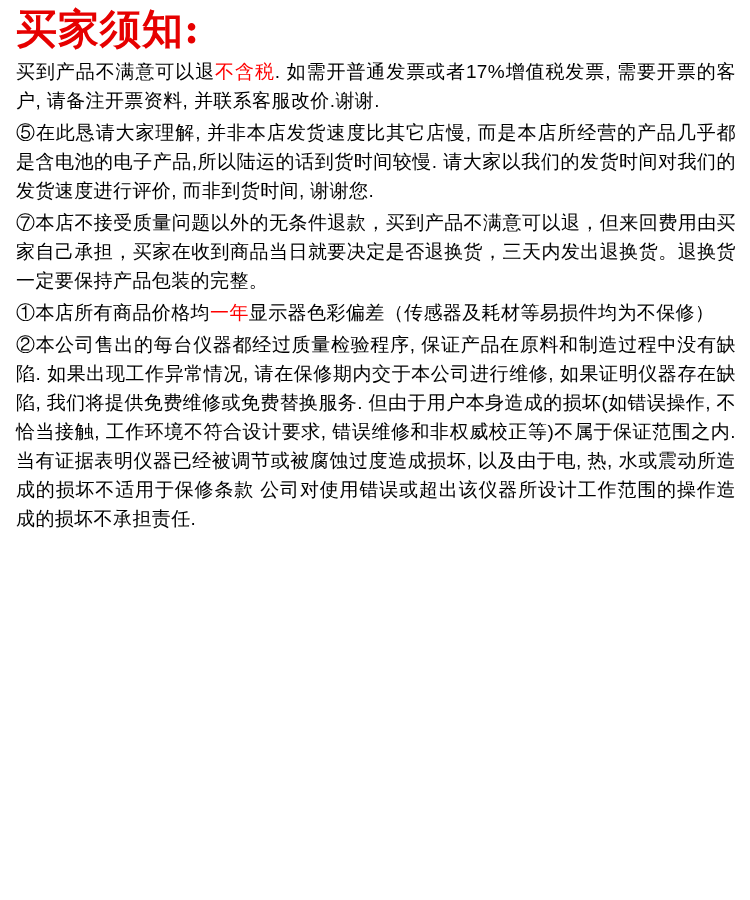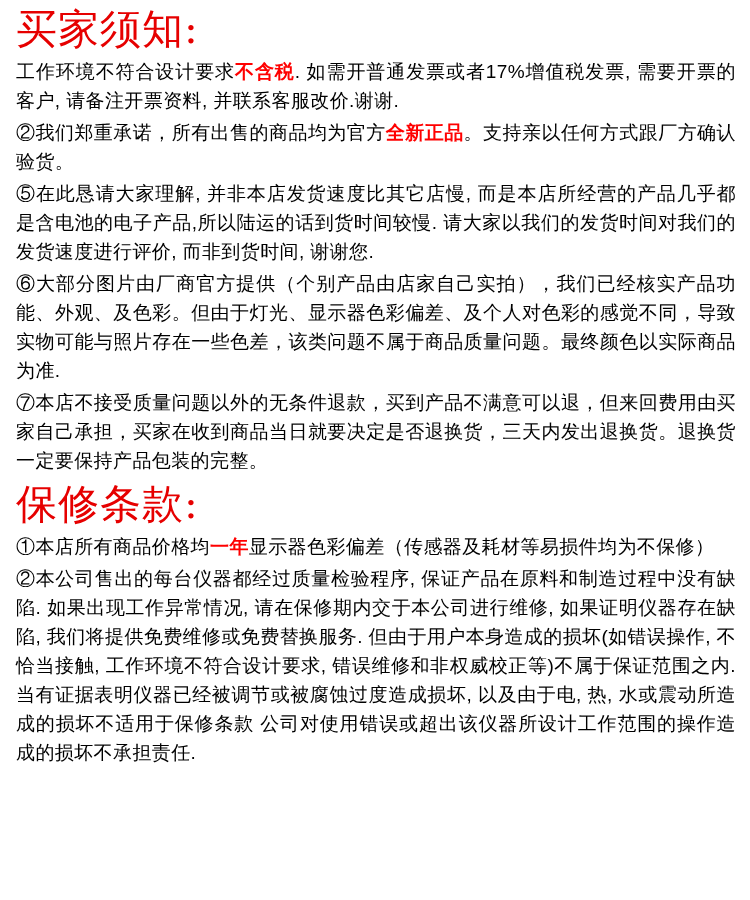--- a/index.html
+++ b/index.html
@@ -12,21 +12,21 @@
     height: 900px;
     overflow: hidden;
     font-family: "Liberation Sans", sans-serif;
     color: var(--text-color, #000000);
   }
   .doc {
     padding: 6px 14px 0 16px;
   }
   .sec-title {
     font-family: "DejaVu Serif", serif;
-    font-weight: normal;
+    font-weight: bold;
     font-size: 41px;
     line-height: 1.15;
     color: var(--title-red, #e60000);
     margin: 0 0 4px 0;
     letter-spacing: 1px;
   }
   .sec-title.second {
     margin-top: 6px;
   }
   .paras {
@@ -35,40 +35,36 @@
   .para {
     font-size: 19px;
     line-height: 29px;
     margin: 0 0 3px 0;
     letter-spacing: 0.4px;
     text-align: justify;
     color: var(--text-color, #000000);
   }
   .para .red {
     color: var(--inline-red, #ff0000);
-    font-weight: bold;
   }
 </style>
 </head>
 <body style="background: rgb(255, 255, 255);">
 
 <div class="doc">
 
   <section>
     <h1 class="sec-title">买家须知:</h1>
     <div class="paras">
-        <p class="para"><span>工作环境不符合设计要求</span><span class="red">不含税</span><span>. 如需开普通发票或者17%增值税发票, 需要开票的客户, 请备注开票资料, 并联系客服改价.谢谢.</span></p>
-        <p class="para"><span>②我们郑重承诺，所有出售的商品均为官方</span><span class="red">全新正品</span><span>。支持亲以任何方式跟厂方确认验货。</span></p>
+        <p class="para"><span>买到产品不满意可以退</span><span class="red">不含税</span><span>. 如需开普通发票或者17%增值税发票, 需要开票的客户, 请备注开票资料, 并联系客服改价.谢谢.</span></p>
         <p class="para"><span>⑤在此恳请大家理解, 并非本店发货速度比其它店慢, 而是本店所经营的产品几乎都是含电池的电子产品,所以陆运的话到货时间较慢. 请大家以我们的发货时间对我们的发货速度进行评价, 而非到货时间, 谢谢您.</span></p>
-        <p class="para"><span>⑥大部分图片由厂商官方提供（个别产品由店家自己实拍），我们已经核实产品功能、外观、及色彩。但由于灯光、显示器色彩偏差、及个人对色彩的感觉不同，导致实物可能与照片存在一些色差，该类问题不属于商品质量问题。最终颜色以实际商品为准.</span></p>
         <p class="para"><span>⑦本店不接受质量问题以外的无条件退款，买到产品不满意可以退，但来回费用由买家自己承担，买家在收到商品当日就要决定是否退换货，三天内发出退换货。退换货一定要保持产品包装的完整。</span></p>
       </div>
   </section>
 
   <section>
-    <h1 class="sec-title second">保修条款:</h1>
     <div class="paras">
         <p class="para"><span>①本店所有商品价格均</span><span class="red">一年</span><span>显示器色彩偏差（传感器及耗材等易损件均为不保修）</span></p>
         <p class="para"><span>②本公司售出的每台仪器都经过质量检验程序, 保证产品在原料和制造过程中没有缺陷. 如果出现工作异常情况, 请在保修期内交于本公司进行维修, 如果证明仪器存在缺陷, 我们将提供免费维修或免费替换服务. 但由于用户本身造成的损坏(如错误操作, 不恰当接触, 工作环境不符合设计要求, 错误维修和非权威校正等)不属于保证范围之内. 当有证据表明仪器已经被调节或被腐蚀过度造成损坏, 以及由于电, 热, 水或震动所造成的损坏不适用于保修条款 公司对使用错误或超出该仪器所设计工作范围的操作造成的损坏不承担责任.</span></p>
       </div>
   </section>
 
 </div>
 
 </body></html>

